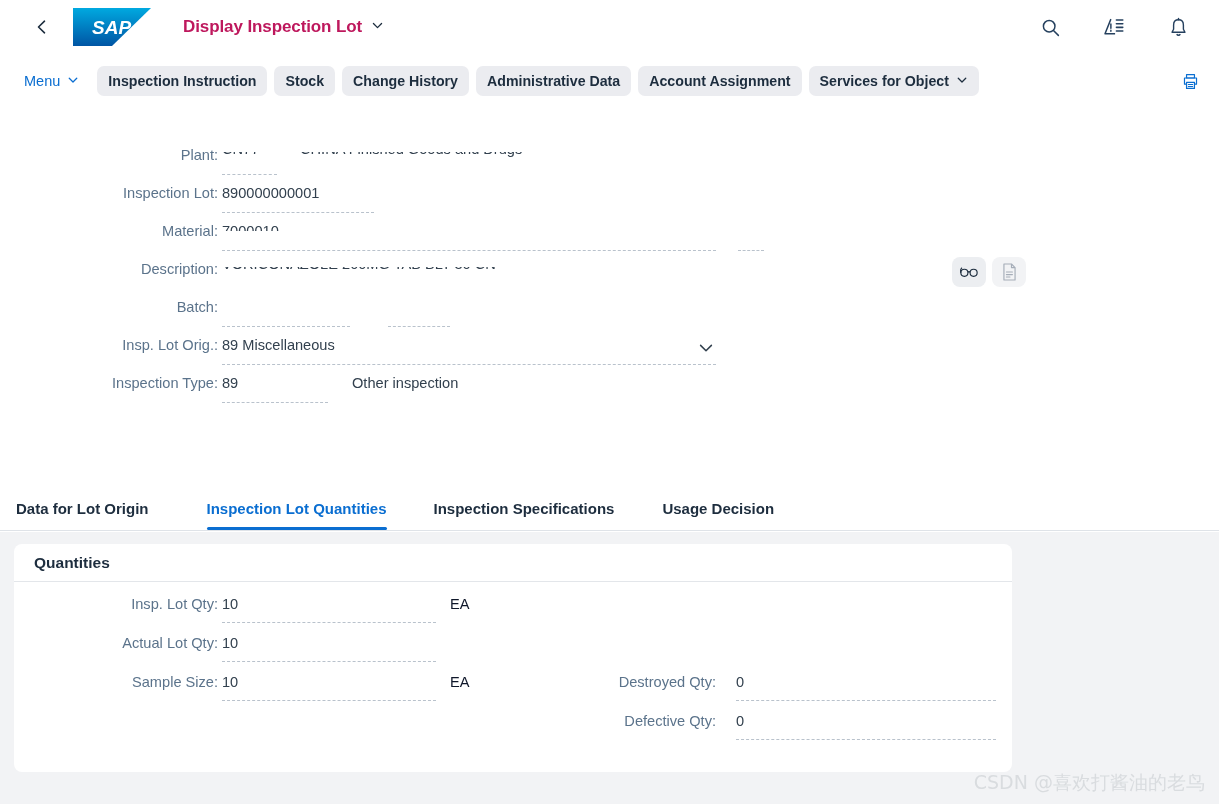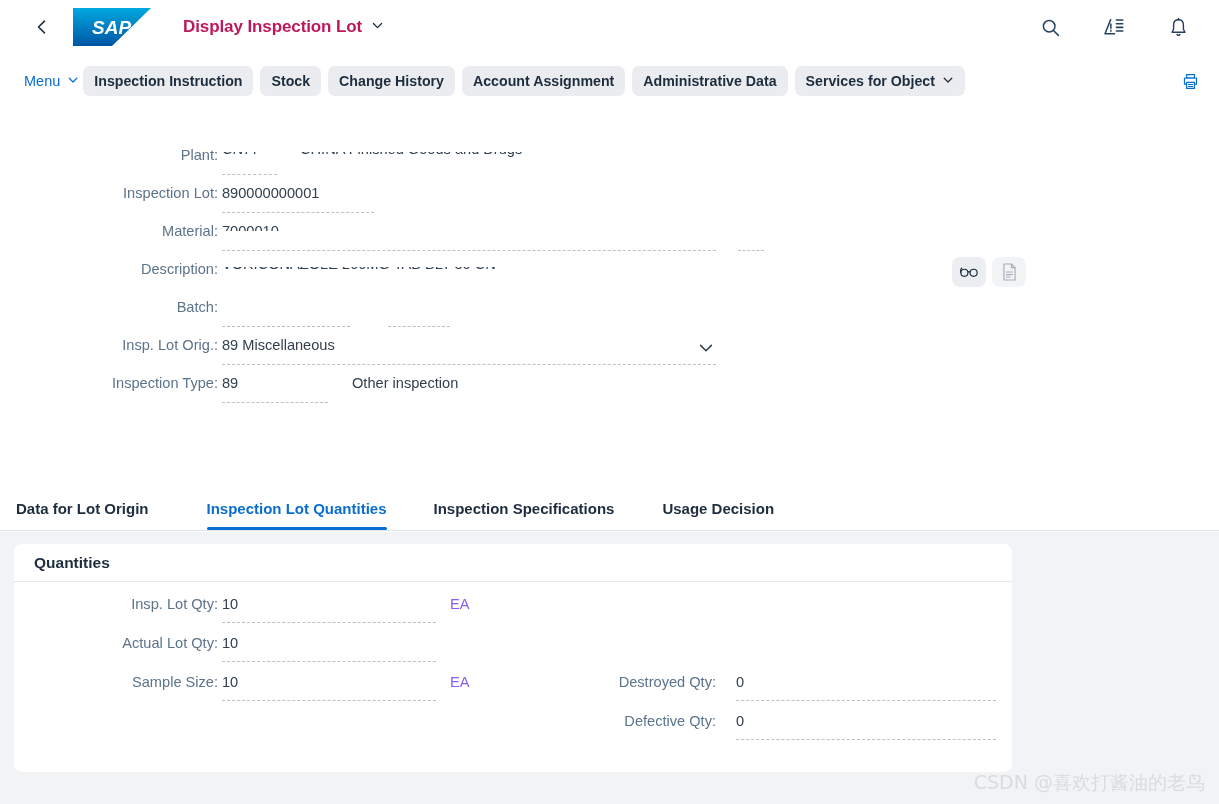--- a/index.html
+++ b/index.html
@@ -86,20 +86,21 @@
     display: flex; align-items: center; gap: 7px;
     color: #0a6ed1;
     font-size: 14.5px;
     cursor: pointer;
     padding: 5px 4px;
   }
   .tb-group {
     display: flex;
     align-items: center;
     gap: 7px;
+    margin-left: 14px;
   }
   .tb-btn {
     background: #ebecf0;
     border: none;
     border-radius: 7px;
     height: 30px;
     padding: 0 11px;
     font-family: "Liberation Sans", sans-serif;
     font-size: 14.2px;
     font-weight: bold;
@@ -290,21 +291,21 @@
   .qval {
     position: absolute;
     font-size: 14.6px;
     color: #32404e;
     top: 4px;
     text-align: right;
   }
   .qunit {
     position: absolute;
     font-size: 14.6px;
-    color: #8b5cf6;
+    color: #0f172a;
     top: 4px;
   }
 
   .watermark {
     position: absolute;
     right: 14px;
     bottom: 8px;
     font-size: 19px;
     color: #d9dcdf;
     white-space: nowrap;
@@ -384,24 +385,24 @@
       <button class="tb-btn">
         <span>Inspection Instruction</span>
       </button>
       <button class="tb-btn">
         <span>Stock</span>
       </button>
       <button class="tb-btn">
         <span>Change History</span>
       </button>
       <button class="tb-btn">
-        <span>Account Assignment</span>
+        <span>Administrative Data</span>
       </button>
       <button class="tb-btn">
-        <span>Administrative Data</span>
+        <span>Account Assignment</span>
       </button>
       <button class="tb-btn">
         <span>Services for Object</span>
         <span>
           <svg width="12" height="12" viewBox="0 0 16 16">
             <path d="M3 5.6 L8 10.6 L13 5.6" fill="none" stroke="currentColor" stroke-width="1.7" stroke-linecap="round" stroke-linejoin="round"></path>
           </svg>
         </span>
       </button>
     </div>

